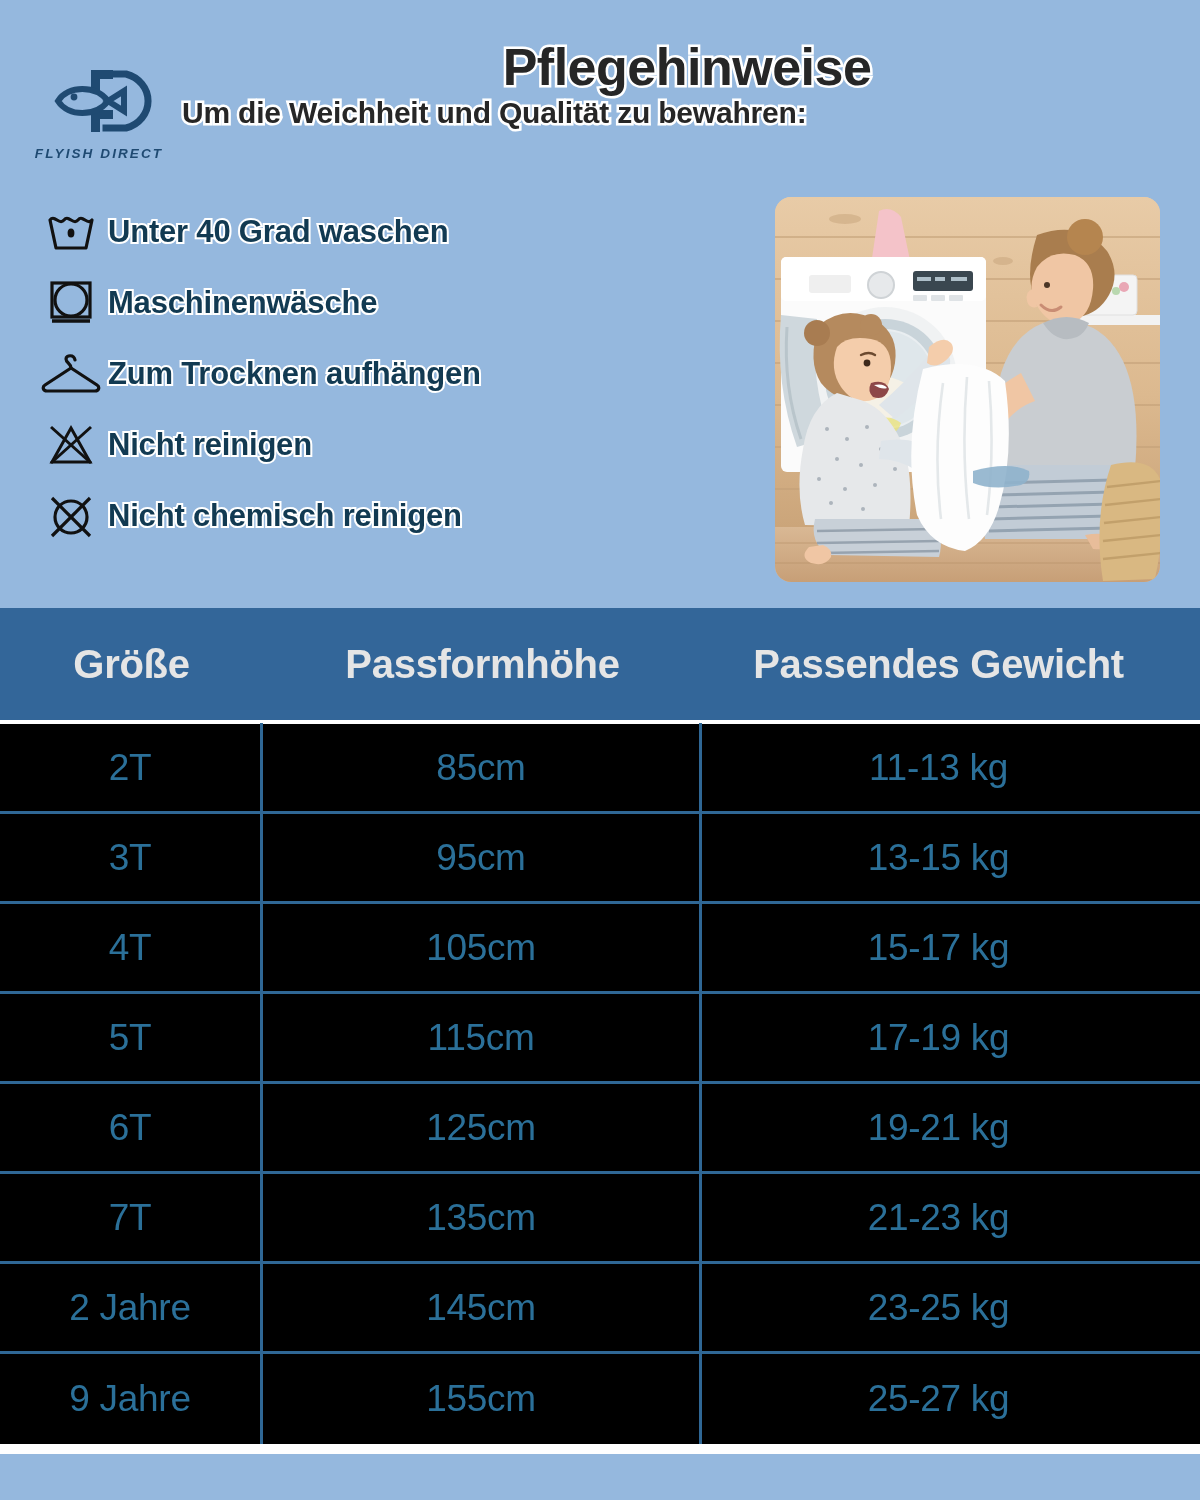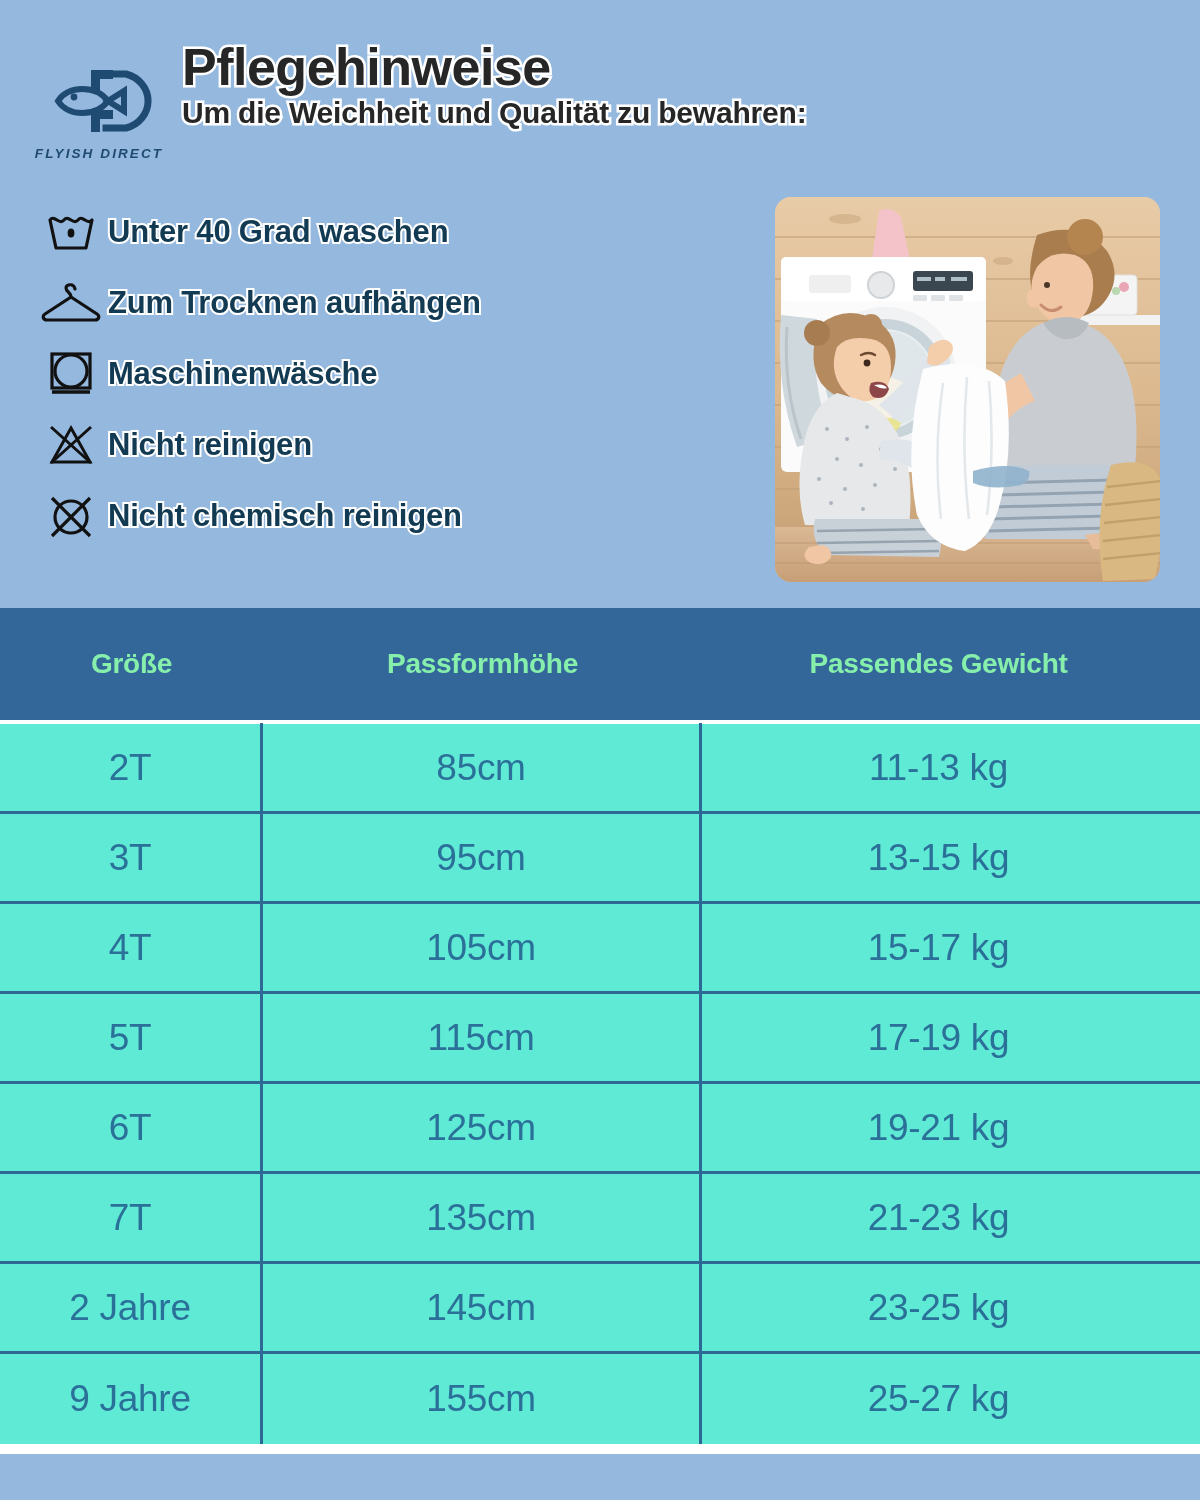--- a/index.html
+++ b/index.html
@@ -60,20 +60,21 @@
   }
   .title-main {
     font-size: 52px;
     font-weight: bold;
     line-height: 1.04;
     color: #262626;
     letter-spacing: -0.5px;
     -webkit-text-stroke: 5px #ffffff;
     paint-order: stroke fill;
     white-space: nowrap;
+    text-align: center;
   }
   .title-sub {
     margin-top: 2px;
     font-size: 30px;
     font-weight: bold;
     line-height: 1.1;
     color: #262626;
     letter-spacing: -0.2px;
     -webkit-text-stroke: 5px #ffffff;
     paint-order: stroke fill;
@@ -129,39 +130,39 @@
     top: 608px;
     width: 1200px;
   }
   .thead {
     display: flex;
     height: 112px;
     background: #336699;
     align-items: center;
   }
   .thead .th {
-    font-size: 28px;
+    font-size: 40px;
     font-weight: bold;
-    color: #86efac;
+    color: #e5e5e5;
     text-align: center;
     letter-spacing: -0.3px;
     white-space: nowrap;
   }
   .col-1 { width: 263px; min-width: 263px; }
   .col-2 { width: 439px; min-width: 439px; }
   .col-3 { width: 473px; min-width: 473px; }
 
   .tbody {
     background: #ffffff;
     padding-top: 4px;
   }
   .trow {
     display: flex;
     height: 90px;
-    background: #5eead4;
+    background: #000000;
     align-items: center;
     border-bottom: 3px solid #2f6795;
   }
   .trow:last-child { border-bottom: none; }
   .trow .td {
     font-size: 37px;
     color: #2b7099;
     text-align: center;
     letter-spacing: -0.3px;
     white-space: nowrap;
@@ -231,37 +232,37 @@
         <svg width="52" height="44" viewBox="0 0 52 44">
           <path d="M5 10 C10 4, 14 16, 19 10 C24 4, 28 16, 33 10 C38 4, 42 16, 47 10 L41 38 H11 Z" fill="none" stroke="#111111" stroke-width="3.2" stroke-linejoin="round"></path>
           <ellipse cx="26" cy="23" rx="3.4" ry="4.6" fill="#111111"></ellipse>
         </svg>
       </span>
       <span class="care-label">Unter 40 Grad waschen</span>
     </div>
 
     <div class="care-item">
       <span class="care-icon">
-        <svg width="60" height="44" viewBox="0 0 60 44">
-          <path d="M30 16 C30 11, 25 11, 25 7 C25 3, 33 2, 34 8" fill="none" stroke="#111111" stroke-width="3.2" stroke-linecap="round"></path>
-          <path d="M30 16 L4 33 C1 35, 2 39, 6 39 L54 39 C58 39, 59 35, 56 33 Z" fill="none" stroke="#111111" stroke-width="3.2" stroke-linejoin="round"></path>
-        </svg>
-      </span>
-      <span class="care-label">Zum Trocknen aufhängen</span>
-    </div>
-
-    <div class="care-item">
-      <span class="care-icon">
         <svg width="50" height="50" viewBox="0 0 50 50">
           <rect x="6" y="5" width="38" height="34" fill="none" stroke="#111111" stroke-width="3.2"></rect>
           <circle cx="25" cy="22" r="16" fill="none" stroke="#111111" stroke-width="3.2"></circle>
           <line x1="6" y1="43" x2="44" y2="43" stroke="#111111" stroke-width="3.4"></line>
         </svg>
       </span>
       <span class="care-label">Maschinenwäsche</span>
+    </div>
+
+    <div class="care-item">
+      <span class="care-icon">
+        <svg width="60" height="44" viewBox="0 0 60 44">
+          <path d="M30 16 C30 11, 25 11, 25 7 C25 3, 33 2, 34 8" fill="none" stroke="#111111" stroke-width="3.2" stroke-linecap="round"></path>
+          <path d="M30 16 L4 33 C1 35, 2 39, 6 39 L54 39 C58 39, 59 35, 56 33 Z" fill="none" stroke="#111111" stroke-width="3.2" stroke-linejoin="round"></path>
+        </svg>
+      </span>
+      <span class="care-label">Zum Trocknen aufhängen</span>
     </div>
 
     <div class="care-item">
       <span class="care-icon">
         <svg width="52" height="48" viewBox="0 0 52 48">
           <path d="M26 7 L45 41 L7 41 Z" fill="none" stroke="#111111" stroke-width="3"></path>
           <line x1="6" y1="6" x2="46" y2="42" stroke="#111111" stroke-width="3"></line>
           <line x1="46" y1="6" x2="6" y2="42" stroke="#111111" stroke-width="3"></line>
         </svg>
       </span>

